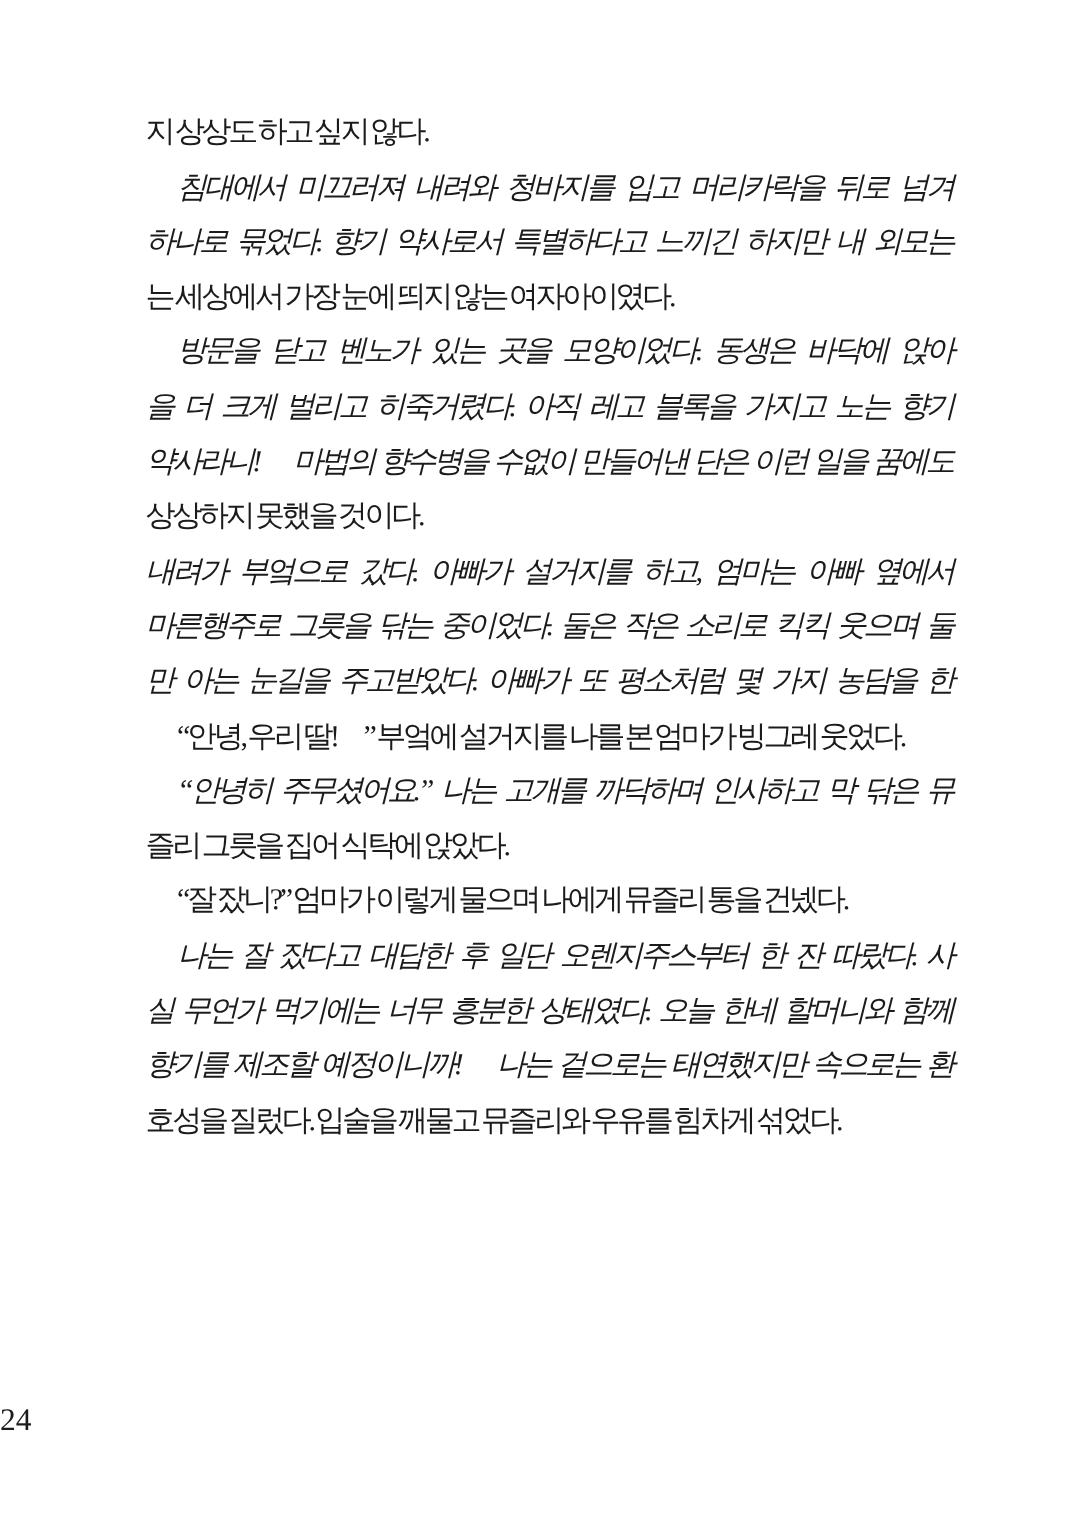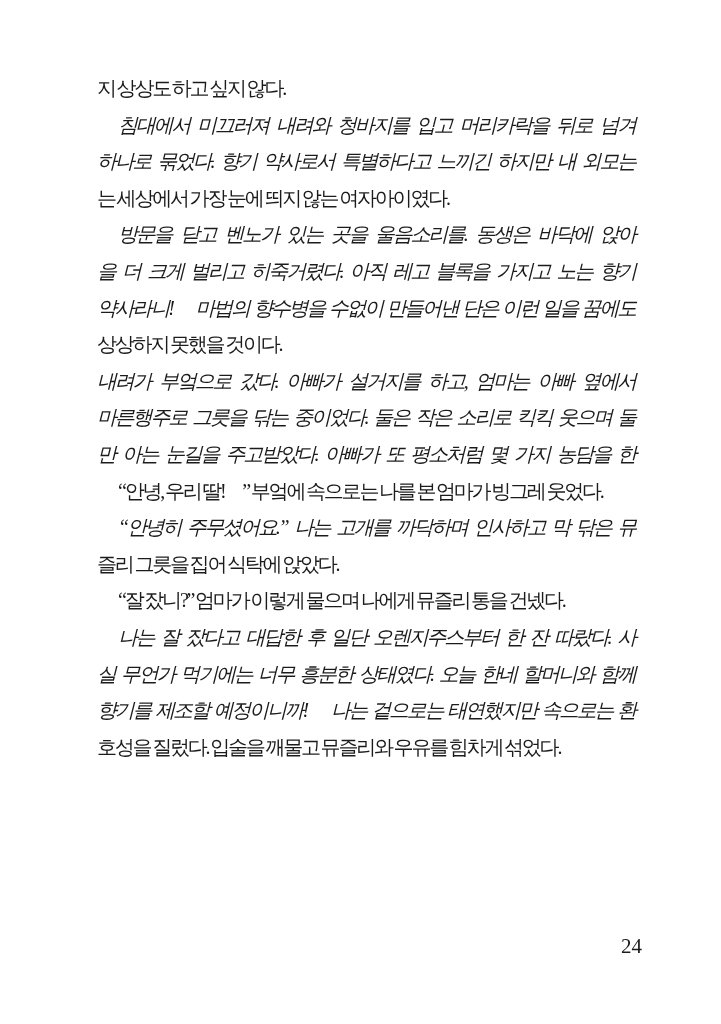--- a/index.html
+++ b/index.html
@@ -37,44 +37,44 @@
     font-style: italic;
   }
   .line.indent {
     text-indent: 21px;
   }
   .page-number {
     position: absolute;
     left: 0;
     top: 930px;
     width: 100%;
-    text-align: right;
+    text-align: left;
     font-size: 21px;
     line-height: 32px;
     letter-spacing: 0;
     color: #1b1b1b;
   }
 </style>
 </head>
 <body>
 
 <div class="page">
   <div class="text-block">
       <div class="line">지 상상도 하고 싶지 않다.</div>
       <div class="line indent just">침대에서 미끄러져 내려와 청바지를 입고 머리카락을 뒤로 넘겨</div>
       <div class="line just">하나로 묶었다. 향기 약사로서 특별하다고 느끼긴 하지만 내 외모는</div>
       <div class="line">는 세상에서 가장 눈에 띄지 않는 여자아이였다.</div>
-      <div class="line indent just">방문을 닫고 벤노가 있는 곳을 울음소리를. 동생은 바닥에 앉아</div>
+      <div class="line indent just">방문을 닫고 벤노가 있는 곳을 모양이었다. 동생은 바닥에 앉아</div>
       <div class="line just">을 더 크게 벌리고 히죽거렸다. 아직 레고 블록을 가지고 노는 향기</div>
       <div class="line just">약사라니!　마법의 향수병을 수없이 만들어낸 단은 이런 일을 꿈에도</div>
       <div class="line">상상하지 못했을 것이다.</div>
       <div class="line just">내려가 부엌으로 갔다. 아빠가 설거지를 하고, 엄마는 아빠 옆에서</div>
       <div class="line just">마른행주로 그릇을 닦는 중이었다. 둘은 작은 소리로 킥킥 웃으며 둘</div>
       <div class="line just">만 아는 눈길을 주고받았다. 아빠가 또 평소처럼 몇 가지 농담을 한</div>
-      <div class="line indent">“안녕, 우리 딸!　” 부엌에 속으로는 나를 본 엄마가 빙그레 웃었다.</div>
+      <div class="line indent">“안녕, 우리 딸!　” 부엌에 설거지를 나를 본 엄마가 빙그레 웃었다.</div>
       <div class="line indent just">“안녕히 주무셨어요.” 나는 고개를 까닥하며 인사하고 막 닦은 뮤</div>
       <div class="line">즐리 그릇을 집어 식탁에 앉았다.</div>
       <div class="line indent">“잘 잤니?” 엄마가 이렇게 물으며 나에게 뮤즐리 통을 건넸다.</div>
       <div class="line indent just">나는 잘 잤다고 대답한 후 일단 오렌지주스부터 한 잔 따랐다. 사</div>
       <div class="line just">실 무언가 먹기에는 너무 흥분한 상태였다. 오늘 한네 할머니와 함께</div>
       <div class="line just">향기를 제조할 예정이니까!　나는 겉으로는 태연했지만 속으로는 환</div>
       <div class="line">호성을 질렀다. 입술을 깨물고 뮤즐리와 우유를 힘차게 섞었다.</div>
     </div>
   <div class="page-number">24</div>
 </div>

